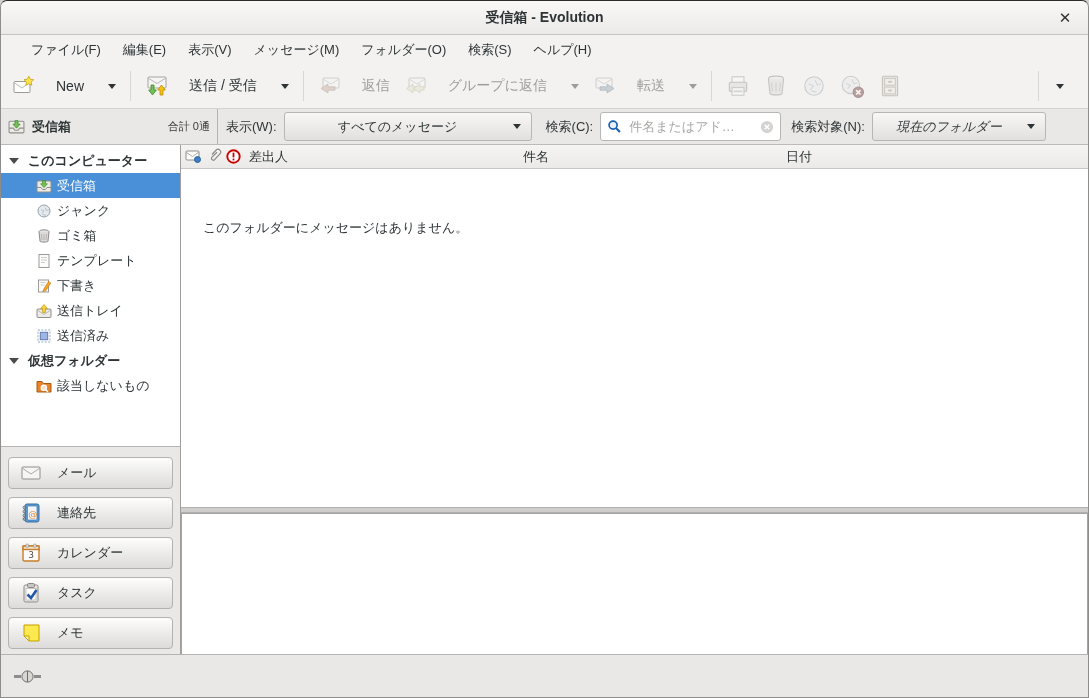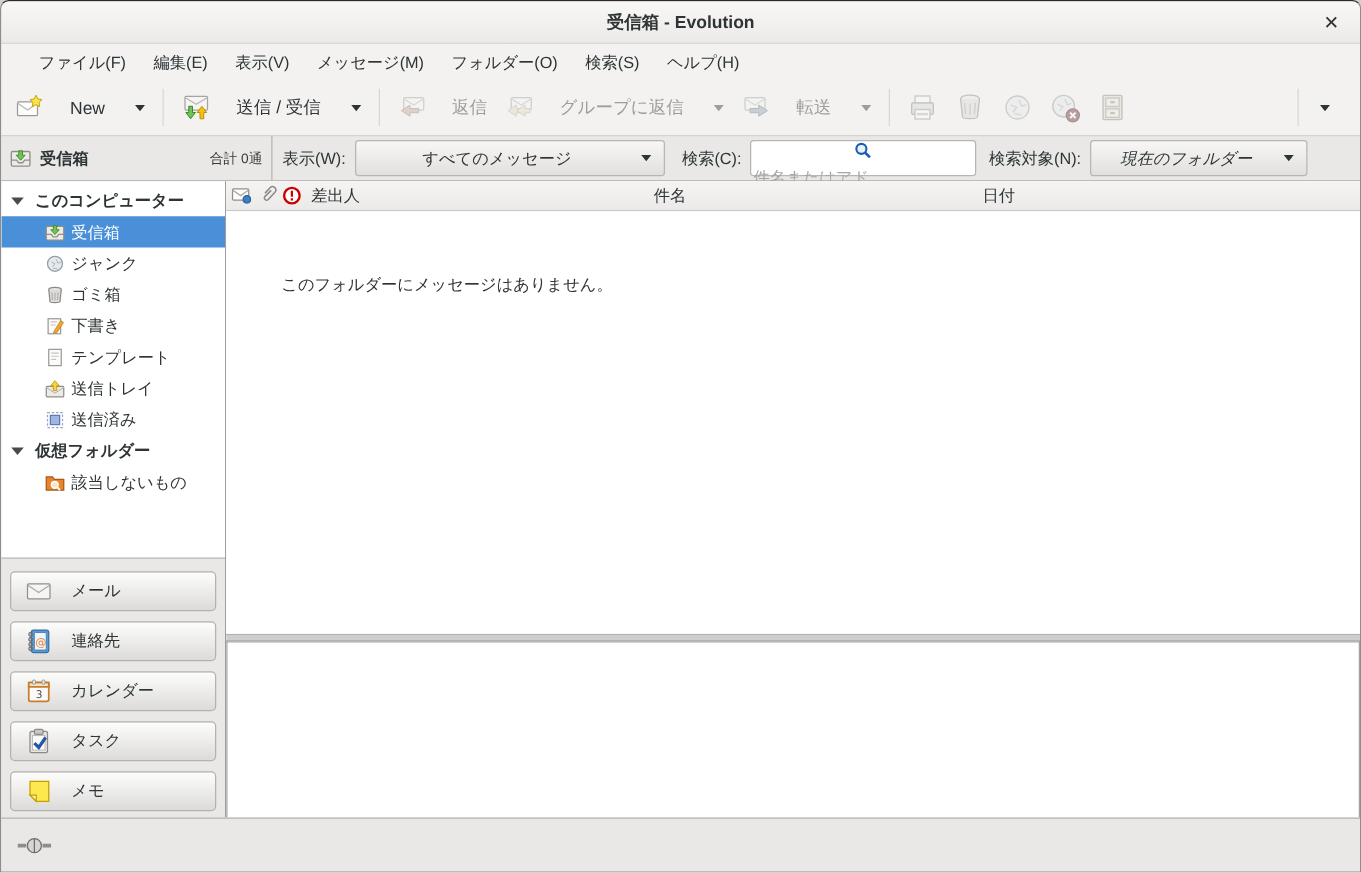--- a/index.html
+++ b/index.html
@@ -31,42 +31,42 @@
   .fb-left{width:217px;height:100%;flex:none;display:flex;align-items:center;gap:7px;padding:0 7px;border-right:1px solid #b5b4b2;}
   .fb-folder-name{font-weight:700;font-size:13px;}
   .fb-total{margin-left:auto;font-size:11px;color:#3c3a38;white-space:nowrap;}
   .fb-label{margin:0 7px 0 8px;white-space:nowrap;}
   .combo{background:linear-gradient(#f8f7f6,#e1e0de);border:1px solid #b7b6b4;border-radius:3px;height:29px;
          display:flex;align-items:center;padding:0 10px;gap:8px;}
   .combo .combo-text{flex:1;text-align:center;white-space:nowrap;}
   .combo-view{width:248px;}
   .combo-scope{width:174px;margin-right:4px;font-style:italic;}
   .search-box{width:181px;height:29px;background:#fff;border:1px solid #b7b6b4;border-radius:3px;
-              display:flex;align-items:center;padding:0 6px;gap:5px;flex-direction:column;}
+              display:flex;align-items:center;padding:0 6px;gap:5px;}
   .search-box input{border:0;outline:0;flex:1;min-width:0;font-size:13px;font-family:inherit;color:#2e3436;background:transparent;}
   .search-box input::placeholder{color:#a7a6a4;}
   
   .content{flex:1;display:flex;min-height:0;}
   .sidebar{width:180px;flex:none;display:flex;flex-direction:column;background:#e9e8e6;border-right:1px solid #9f9e9c;}
   .tree{background:#fff;height:302px;flex:none;border-bottom:1px solid #b5b4b2;padding-top:3px;font-size:13px;overflow:hidden;}
   .trow{height:25px;display:flex;align-items:center;gap:5px;padding-left:8px;white-space:nowrap;}
   .trow.child{padding-left:35px;}
   .trow.selected{background:#4a90d9;color:#fff;}
   .expander{width:0;height:0;border-left:5px solid transparent;border-right:5px solid transparent;border-top:6px solid #4a4a48;margin-right:4px;flex:none;}
   .grp{font-weight:700;}
   .switcher{flex:1;padding:10px 7px 0 7px;display:flex;flex-direction:column;gap:8px;}
   .sw-btn{height:32px;flex:none;background:linear-gradient(#fdfdfc,#dcdbd9);border:1px solid #b3b2b0;border-radius:4px;
           display:flex;align-items:center;gap:15px;padding:0 11px;font-size:13px;color:#2e3436;}
   
   .main{flex:1;display:flex;flex-direction:column;min-width:0;background:#fff;}
   .list-header{height:24px;flex:none;background:linear-gradient(#f5f4f3,#eceae8);border-bottom:1px solid #c8c7c5;position:relative;font-size:13px;}
   .hdr-ico{position:absolute;top:4px;}
   .hdr-label{position:absolute;top:3px;color:#2e3436;}
   .list-body{flex:none;height:338px;position:relative;background:#fff;}
-  .empty-msg{position:absolute;left:44px;top:50px;font-size:13px;color:#2e3436;}
+  .empty-msg{position:absolute;left:22px;top:50px;font-size:13px;color:#2e3436;}
   .splitter{height:6px;flex:none;background:#cfcecd;border-top:1px solid #b2b1af;border-bottom:1px solid #b2b1af;}
   .preview{flex:1;background:#fff;border:1px solid #a5a4a2;border-bottom:0;}
   
   .statusbar{height:43px;flex:none;background:#e9e8e6;border-top:1px solid #b5b4b2;display:flex;align-items:center;padding:0 13px;}
   svg{display:block;flex:none;}
 </style>
 </head>
 <body>
 
 <div class="window">
@@ -276,35 +276,35 @@
                 <ellipse cx="8" cy="3.6" rx="5" ry="1.8" fill="#ecebe9" stroke="#8b8a88"></ellipse>
                 <path d="M3 3.6l1 9.6c.1 1.2 7.9 1.2 8 0l1-9.6" fill="#dcdbd9" stroke="#8b8a88"></path>
                 <path d="M5.5 6l.5 6M8 6.3V12M10.5 6l-.5 6" stroke="#a9a8a6" fill="none" stroke-width=".8"></path>
               </svg>
           </span>
           <span>ゴミ箱</span>
         </div>
         <div class="trow child">
           <span>
             <svg width="16" height="16" viewBox="0 0 16 16">
+                <rect x="3" y="1.5" width="10" height="13" fill="#fcfcfb" stroke="#9b9a98"></rect>
+                <path d="M5 4.5h6M5 7h6M5 9.5h4" stroke="#c5c4c2" stroke-width=".9"></path>
+              </svg>
+          </span>
+          <span>テンプレート</span>
+        </div>
+        <div class="trow child">
+          <span>
+            <svg width="16" height="16" viewBox="0 0 16 16">
                 <rect x="2.5" y="2" width="10" height="12" fill="#fcfcfb" stroke="#9b9a98"></rect>
                 <path d="M4.5 4.5h5M4.5 7h4" stroke="#c5c4c2" stroke-width=".9"></path>
                 <polygon points="7.5,11.5 12.5,3.5 14.8,5 9.8,12.8 6.8,13.6" fill="#f5a623" stroke="#b4791a" stroke-width=".6"></polygon>
               </svg>
           </span>
           <span>下書き</span>
-        </div>
-        <div class="trow child">
-          <span>
-            <svg width="16" height="16" viewBox="0 0 16 16">
-                <rect x="3" y="1.5" width="10" height="13" fill="#fcfcfb" stroke="#9b9a98"></rect>
-                <path d="M5 4.5h6M5 7h6M5 9.5h4" stroke="#c5c4c2" stroke-width=".9"></path>
-              </svg>
-          </span>
-          <span>テンプレート</span>
         </div>
         <div class="trow child">
           <span>
             <svg width="16" height="16" viewBox="0 0 16 16">
                 <rect x="1" y="6" width="14" height="8.5" rx="1" fill="#edebe6" stroke="#8f8e8b"></rect>
                 <path d="M1 7l7 4.5L15 7" fill="none" stroke="#b0afad" stroke-width=".8"></path>
                 <polygon points="6.6,9.5 6.6,5.5 4.6,5.5 8,1.5 11.4,5.5 9.4,5.5 9.4,9.5" fill="#f8d23c" stroke="#c19a10" stroke-width=".7"></polygon>
               </svg>
           </span>
           <span>送信トレイ</span>

